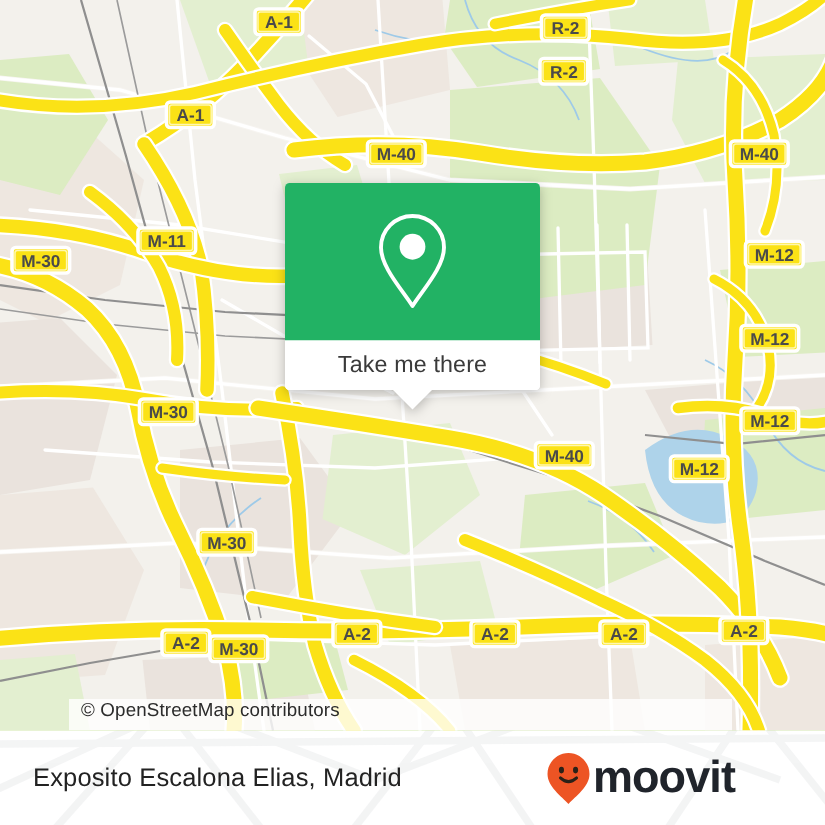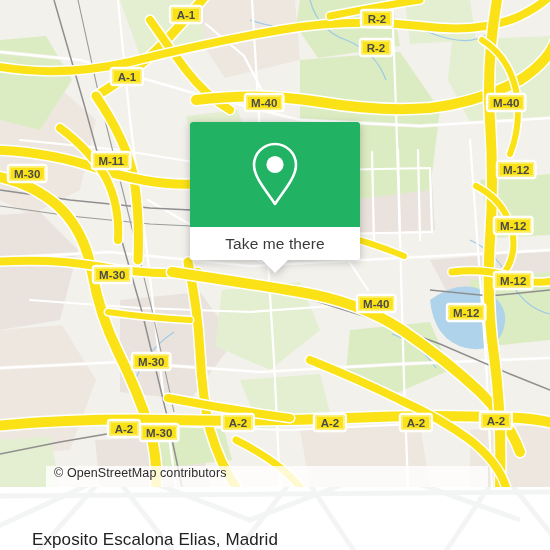--- a/index.html
+++ b/index.html
@@ -31,21 +31,21 @@
   .card-head{height:105px;background:#22b264;display:flex;align-items:center;justify-content:center;}
   .card-foot{height:33px;background:#ffffff;display:flex;align-items:center;justify-content:center;}
   .card-foot span{font-size:15.5px;color:#3a3a3a;letter-spacing:.1px;}
   .card-tail{width:0;height:0;margin:0 auto;
     border-left:13px solid transparent;border-right:13px solid transparent;
     border-top:13px solid #ffffff;}
 
   
   .footer{position:absolute;left:0;top:487px;width:550px;height:63px;background:#ffffff;overflow:hidden;}
   .footer-ghost{position:absolute;left:0;top:-487px;width:550px;height:550px;opacity:0.11;}
-  .footer-row{position:absolute;left:16px;top:0;width:500px;height:63px;display:flex;align-items:flex-end;justify-content:space-between;padding:0 16px;box-sizing:border-box;}
+  .footer-row{position:absolute;left:6px;top:0;width:500px;height:63px;display:flex;align-items:center;justify-content:space-between;padding:0 16px;box-sizing:border-box;}
   .footer-title{font-size:17px;color:#222;letter-spacing:.1px;}
   .brand{display:flex;align-items:center;gap:1px;}
   .brand-word{font-size:30px;font-weight:bold;color:#20242b;letter-spacing:-0.6px;line-height:1;}
 </style>
 </head>
 <body>
 
 <div id="app">
 
   <div class="map">
@@ -338,16 +338,25 @@
       <g fill="none" stroke="#9aa0a6" stroke-width="5">
         <path d="M-10,530 L120,470 L250,520 L380,470 L520,520"></path>
         <path d="M30,560 L110,470 L180,560"></path>
         <path d="M230,560 L300,470 L360,560"></path>
         <path d="M440,560 L500,470 L556,540"></path>
         <path d="M0,496 L550,492"></path>
       </g>
     </svg>
     <div class="footer-row">
       <div class="footer-title">Exposito Escalona Elias, Madrid</div>
+      <div class="brand">
+        <svg width="30" height="36" viewBox="0 0 30 36">
+          <path d="M15 1 C7.3 1 1 7.3 1 15 C1 23.5 10.3 29.8 15 35 C19.7 29.8 29 23.5 29 15 C29 7.3 22.7 1 15 1 Z" fill="#ed5424"></path>
+          <ellipse cx="10.3" cy="12.4" rx="1.7" ry="2.2" fill="#2b2118"></ellipse>
+          <ellipse cx="19.7" cy="12.4" rx="1.7" ry="2.2" fill="#2b2118"></ellipse>
+          <path d="M9.6 17.6 Q15 22.6 20.4 17.6" fill="none" stroke="#2b2118" stroke-width="2" stroke-linecap="round"></path>
+        </svg>
+        <div class="brand-word">moovit</div>
+      </div>
     </div>
   </div>
 
 </div>
 
 </body></html>

